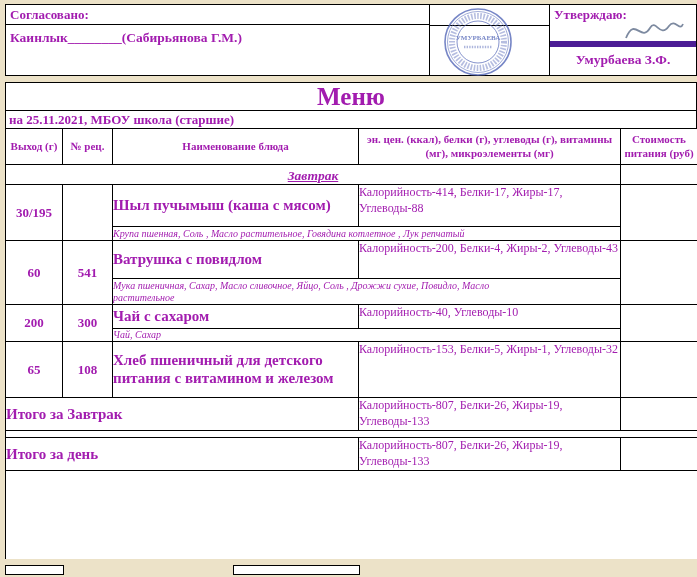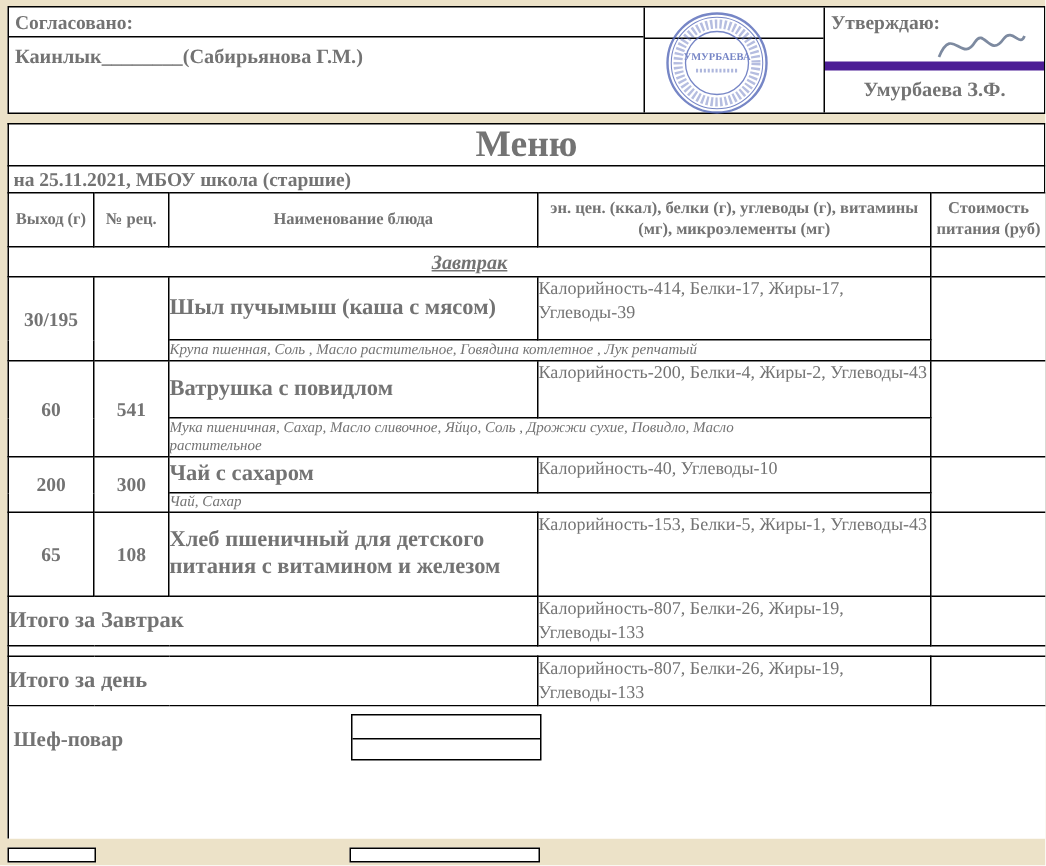--- a/index.html
+++ b/index.html
@@ -1,18 +1,18 @@
 <!DOCTYPE html>
 <html><head>
 <meta charset="utf-8">
 <style>
   html,body{margin:0;padding:0;}
   .page{
     position:relative; width:697px; height:577px; overflow:hidden;
-    background:#ece2c8; color:#737373;
+    background:#ece2c8; color:#a21caf;
     font-family:"Liberation Serif", serif;
   }
   .doc{position:absolute; left:5px; top:4px; width:692px;}
 
   
   .approval{display:flex; background:#fff; border:1px solid #000; height:72px; box-sizing:border-box; position:relative;}
   .ap-left{width:424px; border-right:1px solid #000; box-sizing:border-box;}
   .ap-left-label{height:20px; border-bottom:1px solid #000; font-weight:bold; font-size:13px; padding:2px 4px 0; box-sizing:border-box;}
   .ap-left-body{font-weight:bold; font-size:13.5px; padding:3px 4px; line-height:1.5;}
   .ap-mid{width:120px; border-right:1px solid #000; box-sizing:border-box; position:relative; overflow:visible;}
@@ -119,21 +119,21 @@
             <td class="sec-cell" colspan="4">
               <span class="sec-text">Завтрак</span>
             </td>
             <td></td>
           </tr>
 
           <tr class="r-n1">
             <td class="out" rowspan="2">30/195</td>
             <td class="rec" rowspan="2"></td>
             <td class="name">Шыл пучымыш (каша с мясом)</td>
-            <td class="nutr">Калорийность-414, Белки-17, Жиры-17, Углеводы-39</td>
+            <td class="nutr">Калорийность-414, Белки-17, Жиры-17, Углеводы-88</td>
             <td rowspan="2"></td>
           </tr>
           <tr class="r-i1">
             <td class="ingr" colspan="2">
               <div class="ingr-inner">Крупа пшенная, Соль , Масло растительное, Говядина котлетное , Лук репчатый</div>
             </td>
           </tr>
 
           <tr class="r-n2">
             <td class="out" rowspan="2">60</td>
@@ -158,46 +158,40 @@
           <tr class="r-i3">
             <td class="ingr" colspan="2">
               <div class="ingr-inner">Чай, Сахар</div>
             </td>
           </tr>
 
           <tr class="r-n4">
             <td class="out">65</td>
             <td class="rec">108</td>
             <td class="name">Хлеб пшеничный для детского питания с витамином  и железом</td>
-            <td class="nutr">Калорийность-153, Белки-5, Жиры-1, Углеводы-43</td>
+            <td class="nutr">Калорийность-153, Белки-5, Жиры-1, Углеводы-32</td>
             <td></td>
           </tr>
 
           <tr class="r-tot">
             <td class="total-label" colspan="3">Итого за Завтрак</td>
             <td class="nutr">Калорийность-807, Белки-26, Жиры-19, Углеводы-133</td>
             <td></td>
           </tr>
           <tr class="r-sp">
             <td colspan="5"></td>
           </tr>
           <tr class="r-tot">
             <td class="total-label" colspan="3">Итого за день</td>
             <td class="nutr">Калорийность-807, Белки-26, Жиры-19, Углеводы-133</td>
             <td></td>
           </tr>
         </tbody>
       </table>
 
       <div class="footer">
-        <div class="f-row f-row1">
-          <div class="f-label">Шеф-повар</div>
-          <div class="sig-box">
-            <div class="sig-top"></div>
-          </div>
-        </div>
       </div>
     </div>
   </div>
 
   <div class="strip-cell sc1"></div>
   <div class="strip-cell sc2"></div>
 </div>
 
 </body></html>

